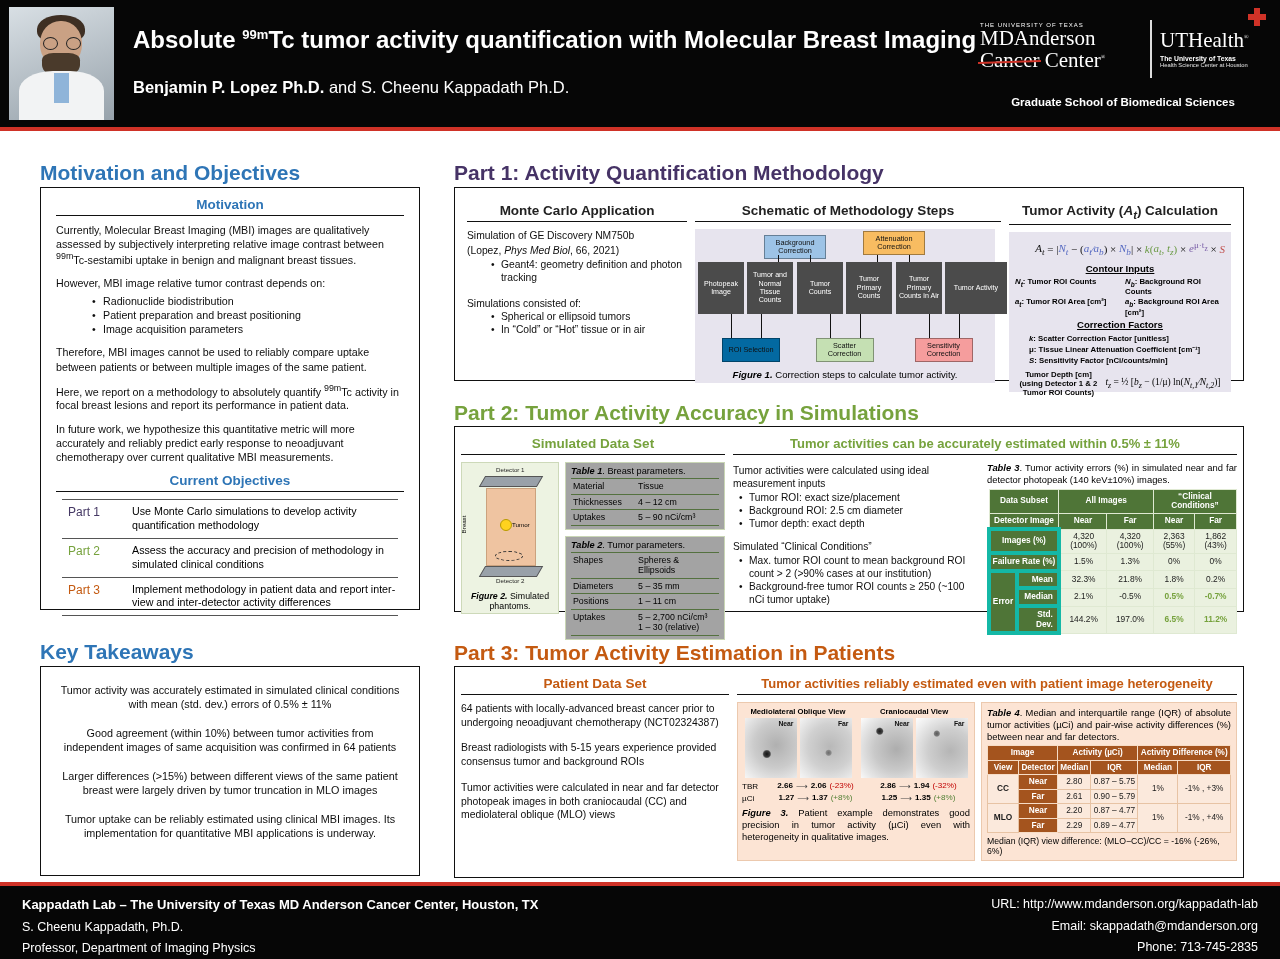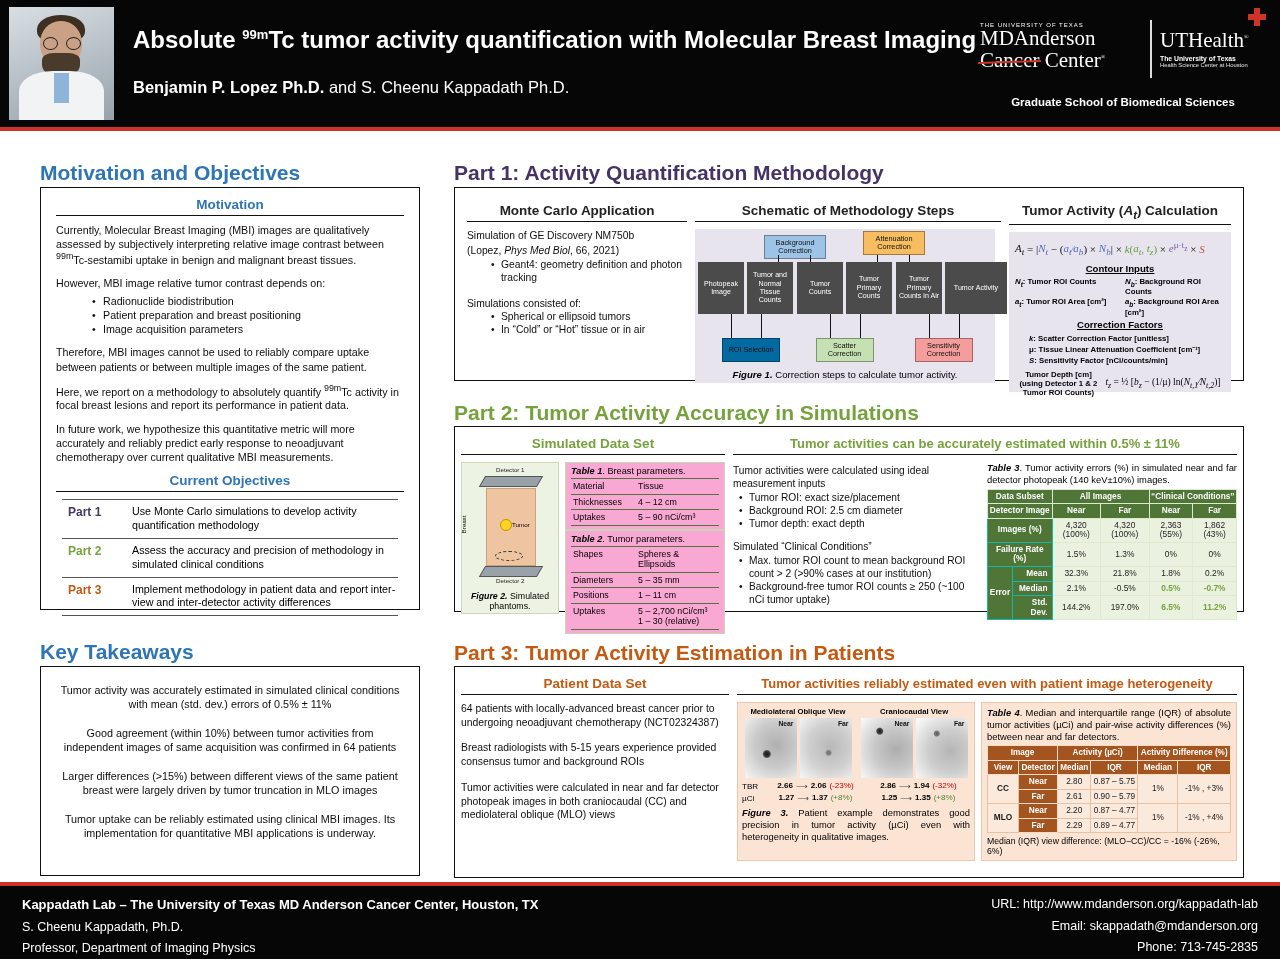--- a/index.html
+++ b/index.html
@@ -67,40 +67,40 @@
   .blue{color:#2e75b6}.green{color:#76a23d}.orange{color:#c45a11}.dark{color:#222}
   .rule{border-top:1.4px solid #111;margin:3px 0 7px}
 
   
   .mot-p{font-size:10.7px;line-height:1.32;margin:0 0 9px;color:#0e0e0e}
   ul.dots{list-style:none;margin:-5px 0 9px 36px;padding:0}
   ul.dots li{font-size:10.7px;line-height:1.32;position:relative;padding-left:11px;color:#0e0e0e}
   ul.dots li:before{content:"•";position:absolute;left:0}
   .obj-row{display:flex;gap:10px;border-top:1px solid #555;padding:5px 2px;margin:0 6px}
   .obj-row:last-child{border-bottom:1px solid #555}
-  .obj-part{flex:none;width:54px;font-weight:bold;font-size:12px;padding-left:4px}
+  .obj-part{flex:none;width:54px;font-weight:normal;font-size:12px;padding-left:4px}
   .obj-text{font-size:10.7px;line-height:1.3}
   .take-item{text-align:center;font-size:10.8px;line-height:1.34;margin:0 0 14px;color:#0e0e0e}
 
   
   .p1col1{width:220px}.p1col2{width:306px}.p1col3{flex:1}
   .mc-p{font-size:10.3px;line-height:1.3;margin:2px 0 0;color:#0e0e0e}
   ul.mcd{list-style:none;margin:0 0 0 24px;padding:0}
   ul.mcd li{font-size:10.3px;line-height:1.3;position:relative;padding-left:10px;color:#0e0e0e}
   ul.mcd li:before{content:"•";position:absolute;left:0}
   .mc-gap{height:10px}
   .flow-panel{position:relative;width:300px;height:154px;background:#e7e4ee;margin-top:2px}
   .fbox{position:absolute;background:#4b4b4b;color:#fff;font-size:7.1px;line-height:1.18;display:flex;
         align-items:center;justify-content:center;text-align:center;padding:1px;box-sizing:border-box}
   .cbox{position:absolute;font-size:7.3px;color:#111;display:flex;align-items:center;justify-content:center;
         text-align:center;line-height:1.12;padding:1px;border:.5px solid rgba(0,0,0,.35);box-sizing:border-box}
   .stub{position:absolute;width:1.4px;background:#111}
   .fig-cap{position:absolute;left:0;right:0;bottom:3px;text-align:center;font-size:9.6px}
   .calc-panel{background:#e7e4ee;padding:5px 6px;margin-top:2px;height:150px;box-sizing:content-box}
-  .formula{text-align:left;font-size:11px;font-family:"Liberation Serif",serif;margin:3px 0 5px;color:#111}
+  .formula{text-align:right;font-size:11px;font-family:"Liberation Serif",serif;margin:3px 0 5px;color:#111}
   .c-blu{color:#5468c1}.c-grn{color:#6a9a44}.c-pur{color:#7a5fa8}.c-red{color:#c0504d}
   .calc-h{text-align:center;font-size:9.6px;font-weight:bold;text-decoration:underline;margin:2px 0 3px}
   .ct-grid{display:grid;grid-template-columns:106px 1fr;gap:1px 4px;font-size:7.8px;font-weight:bold}
   .fc-list{font-size:7.8px;font-weight:bold;margin-left:14px;line-height:1.45}
   .depth{display:flex;align-items:center;justify-content:center;gap:8px;font-size:7.8px;font-weight:bold;margin-top:3px;text-align:center}
   .depth-f{font-size:9.5px;font-family:"Liberation Serif",serif;font-weight:normal}
 
   
   .p2col1{width:264px}.p2col2{flex:1}
   .sds-row{display:flex;gap:6px;margin-top:2px}
@@ -108,38 +108,38 @@
   .f2-det{position:absolute;left:20px;width:56px;height:9px;background:#99a1a9;border:1px solid #555;transform:skewX(-30deg)}
   .f2-det1{top:13px}.f2-det2{top:103px}
   .f2-dlab{position:absolute;font-size:6.2px;color:#222}
   .f2-d1lab{left:34px;top:3px}.f2-d2lab{left:34px;top:114px}
   .f2-box{position:absolute;left:24px;top:25px;width:48px;height:76px;background:#f0bf9b;border:1px solid #c89a74;opacity:.9}
   .f2-tumor{position:absolute;left:38px;top:56px;width:10px;height:10px;border-radius:50%;background:#ffd21f;border:1px solid #b89a00}
   .f2-tlab{position:absolute;left:50px;top:58px;font-size:6.2px}
   .f2-breast-lab{position:absolute;left:-7px;top:58px;font-size:6.2px;transform:rotate(-90deg)}
   .f2-ell{position:absolute;left:33px;top:88px;width:26px;height:8px;border:1px dashed #333;border-radius:50%}
   .fig-cap2{position:absolute;bottom:2px;left:2px;right:2px;text-align:center;font-size:8.8px;line-height:1.15}
-  .gpanel{background:#f9a8d4;border:1px solid #c9d6b5;padding:2px 5px 3px;}
+  .gpanel{background:#a3a3a3;border:1px solid #c9d6b5;padding:2px 5px 3px;margin-bottom:6px}
   .t-cap{font-size:9.2px;margin:1px 0 2px}
   table.kv{width:100%;border-collapse:collapse;font-size:8.8px;border-bottom:1.5px solid #54713f}
   .kv td{border-top:1px solid #54713f;padding:2px;vertical-align:top;line-height:1.2}
   .kv td.k{width:44%}
   .banner{text-align:center;font-weight:bold;font-size:13px;margin:3px 0 0}
   .p2-row{display:flex;gap:8px;margin-top:1px}
   .res-col{width:246px}
   .res-text{font-size:10.2px;line-height:1.3;margin:2px 0 0;color:#0e0e0e}
   ul.rsd{list-style:none;margin:0 0 0 6px;padding:0}
   ul.rsd li{font-size:10.2px;line-height:1.3;position:relative;padding-left:10px;color:#0e0e0e}
   ul.rsd li:before{content:"•";position:absolute;left:0}
   .t3col{flex:1}
   .t3cap,.t4cap{font-size:9.4px;line-height:1.25;margin-bottom:3px;text-align:justify}
   table.t3{width:100%;border-collapse:collapse;font-size:8.4px}
   .t3 th,.t3 td{padding:2px 1px;line-height:1.15}
   .t3 thead th{background:#4f7537;color:#fff;border:1px solid #dfe9d2;font-size:8.3px}
-  .t3 tbody th{background:#4f7537;color:#fff;border:1px solid #14b8a6;text-align:center;font-size:8.3px}
+  .t3 tbody th{background:#4f7537;color:#fff;border:4px solid #14b8a6;text-align:center;font-size:8.3px}
   .t3 tbody th.sub{text-align:right;padding-right:4px}
   .t3 th.err{width:22px}
   .t3 td{background:#eaf1df;text-align:center;border:1px solid #dfe9d2;color:#1c1c1c}
   .t3 td.grn{color:#76a23d;font-weight:bold}
 
   
   .p3col1{width:268px}.p3col2{flex:1}
   .pd-p{font-size:10.4px;line-height:1.32;margin:4px 0 12px;color:#0e0e0e}
   .p3-row{display:flex;gap:6px;margin-top:1px}
   .f3-panel{width:238px;background:#fce4d4;border:1px solid #ecc9ae;padding:4px;flex:none;box-sizing:border-box}

